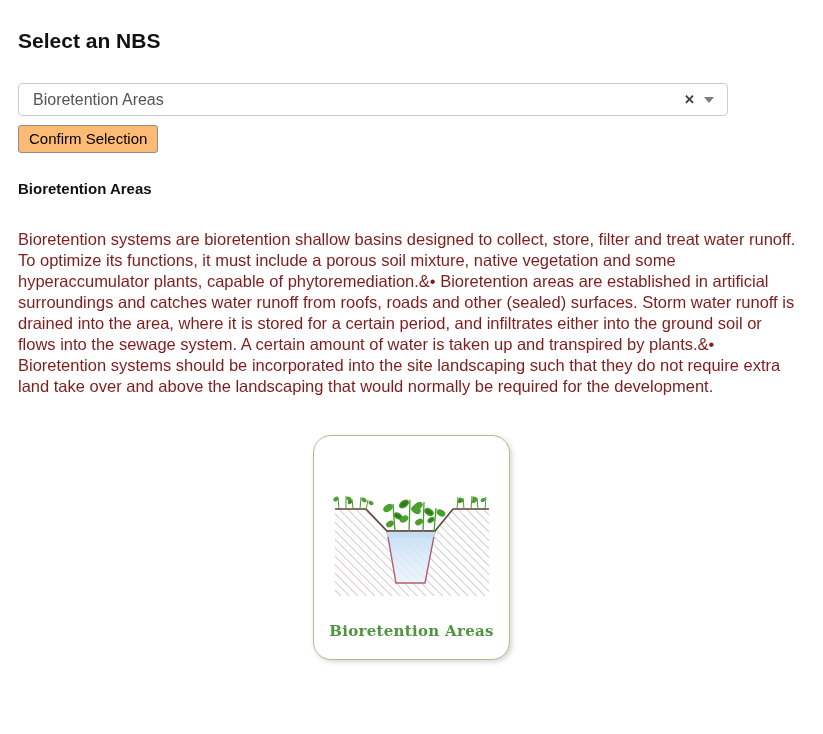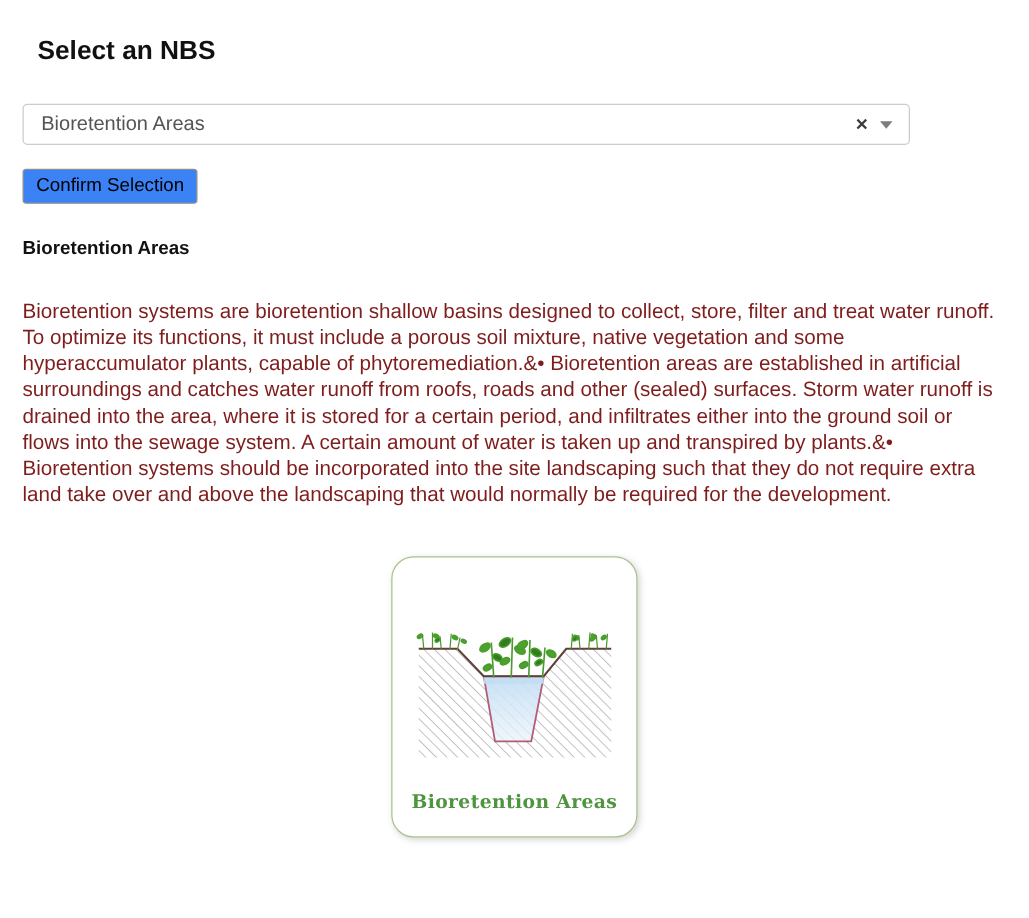--- a/index.html
+++ b/index.html
@@ -14,21 +14,21 @@
     height: 734px;
     box-sizing: border-box;
     padding: 30px 18px 0 18px;
     overflow: hidden;
     background: #ffffff;
   }
   .page-title {
     font-size: 21px;
     font-weight: 700;
     color: #111111;
-    margin: 0 0 31px 12px;
+    margin: 0 0 31px 0;
     line-height: 1.05;
   }
   
   .nbs-select {
     width: 710px;
     height: 33px;
     box-sizing: border-box;
     border: 1px solid #cccccc;
     border-radius: 4px;
     background: #ffffff;
@@ -57,25 +57,25 @@
     width: 0;
     height: 0;
     border-left: 5px solid transparent;
     border-right: 5px solid transparent;
     border-top: 6px solid #7d7d7d;
     margin-right: 13px;
     cursor: pointer;
   }
   
   .confirm-btn {
-    margin-top: 19px;
+    margin-top: 9px;
     font-family: "Liberation Sans", sans-serif;
     font-size: 15px;
     color: #000000;
-    background: #3b82f6;
+    background: #fdba74;
     border: 1px solid #8f8f8f;
     border-radius: 3px;
     padding: 4px 10px 5px 10px;
     cursor: pointer;
   }
   
   .detail-heading {
     margin: 27px 0 0 0;
     font-size: 15px;
     font-weight: 700;

